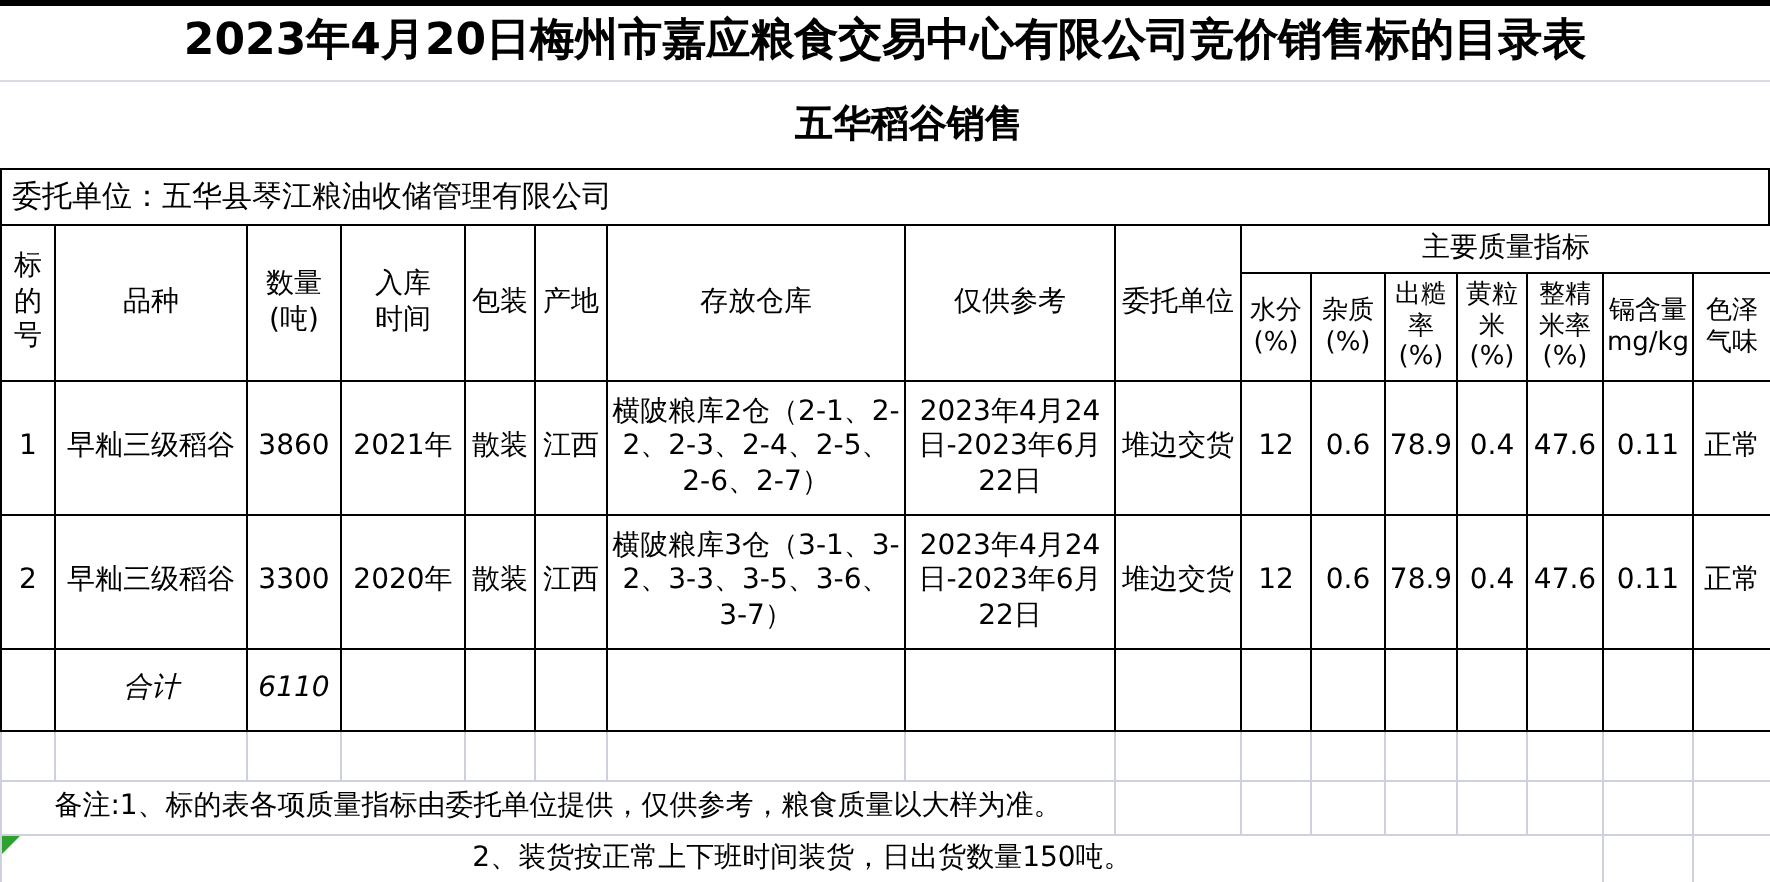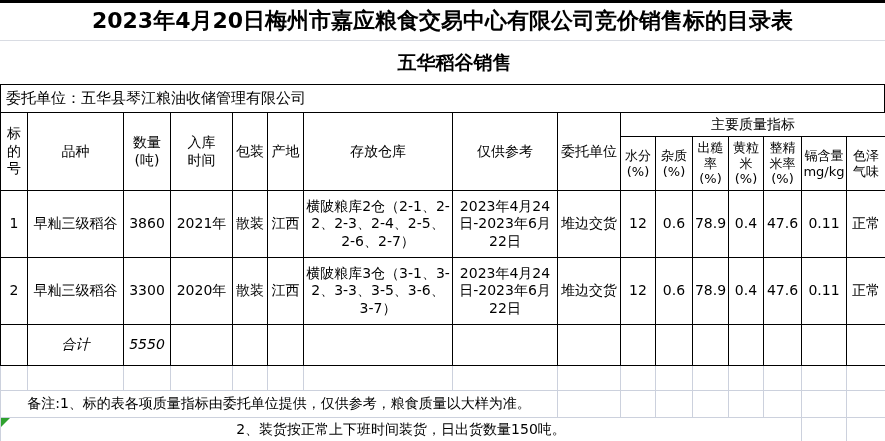--- a/index.html
+++ b/index.html
@@ -138,21 +138,21 @@
       <td>78.9</td>
       <td>0.4</td>
       <td>47.6</td>
       <td>0.11</td>
       <td>正常</td>
     </tr>
 
     <tr class="total-row">
       <td></td>
       <td>合计</td>
-      <td>5550</td>
+      <td>6110</td>
       <td></td>
           <td></td>
           <td></td>
       <td></td>
           <td></td>
           <td></td>
       <td></td>
           <td></td>
           <td></td>
       <td></td>

